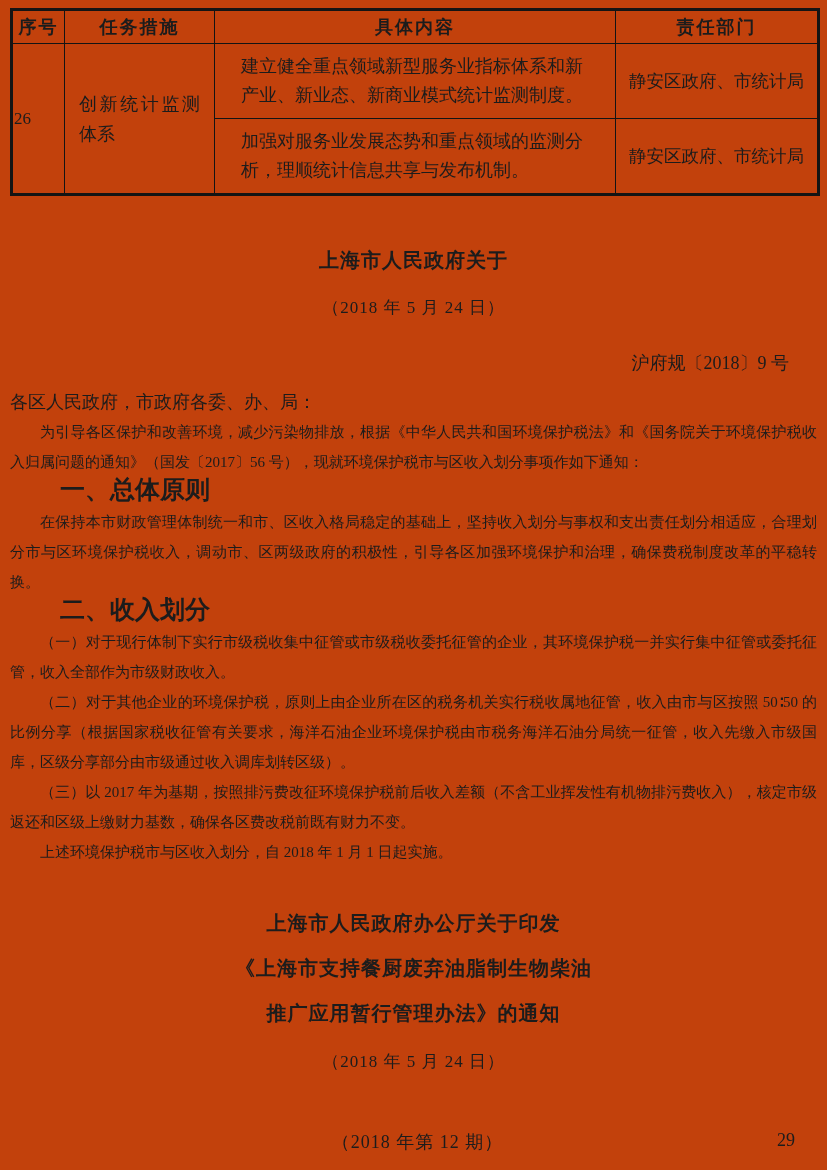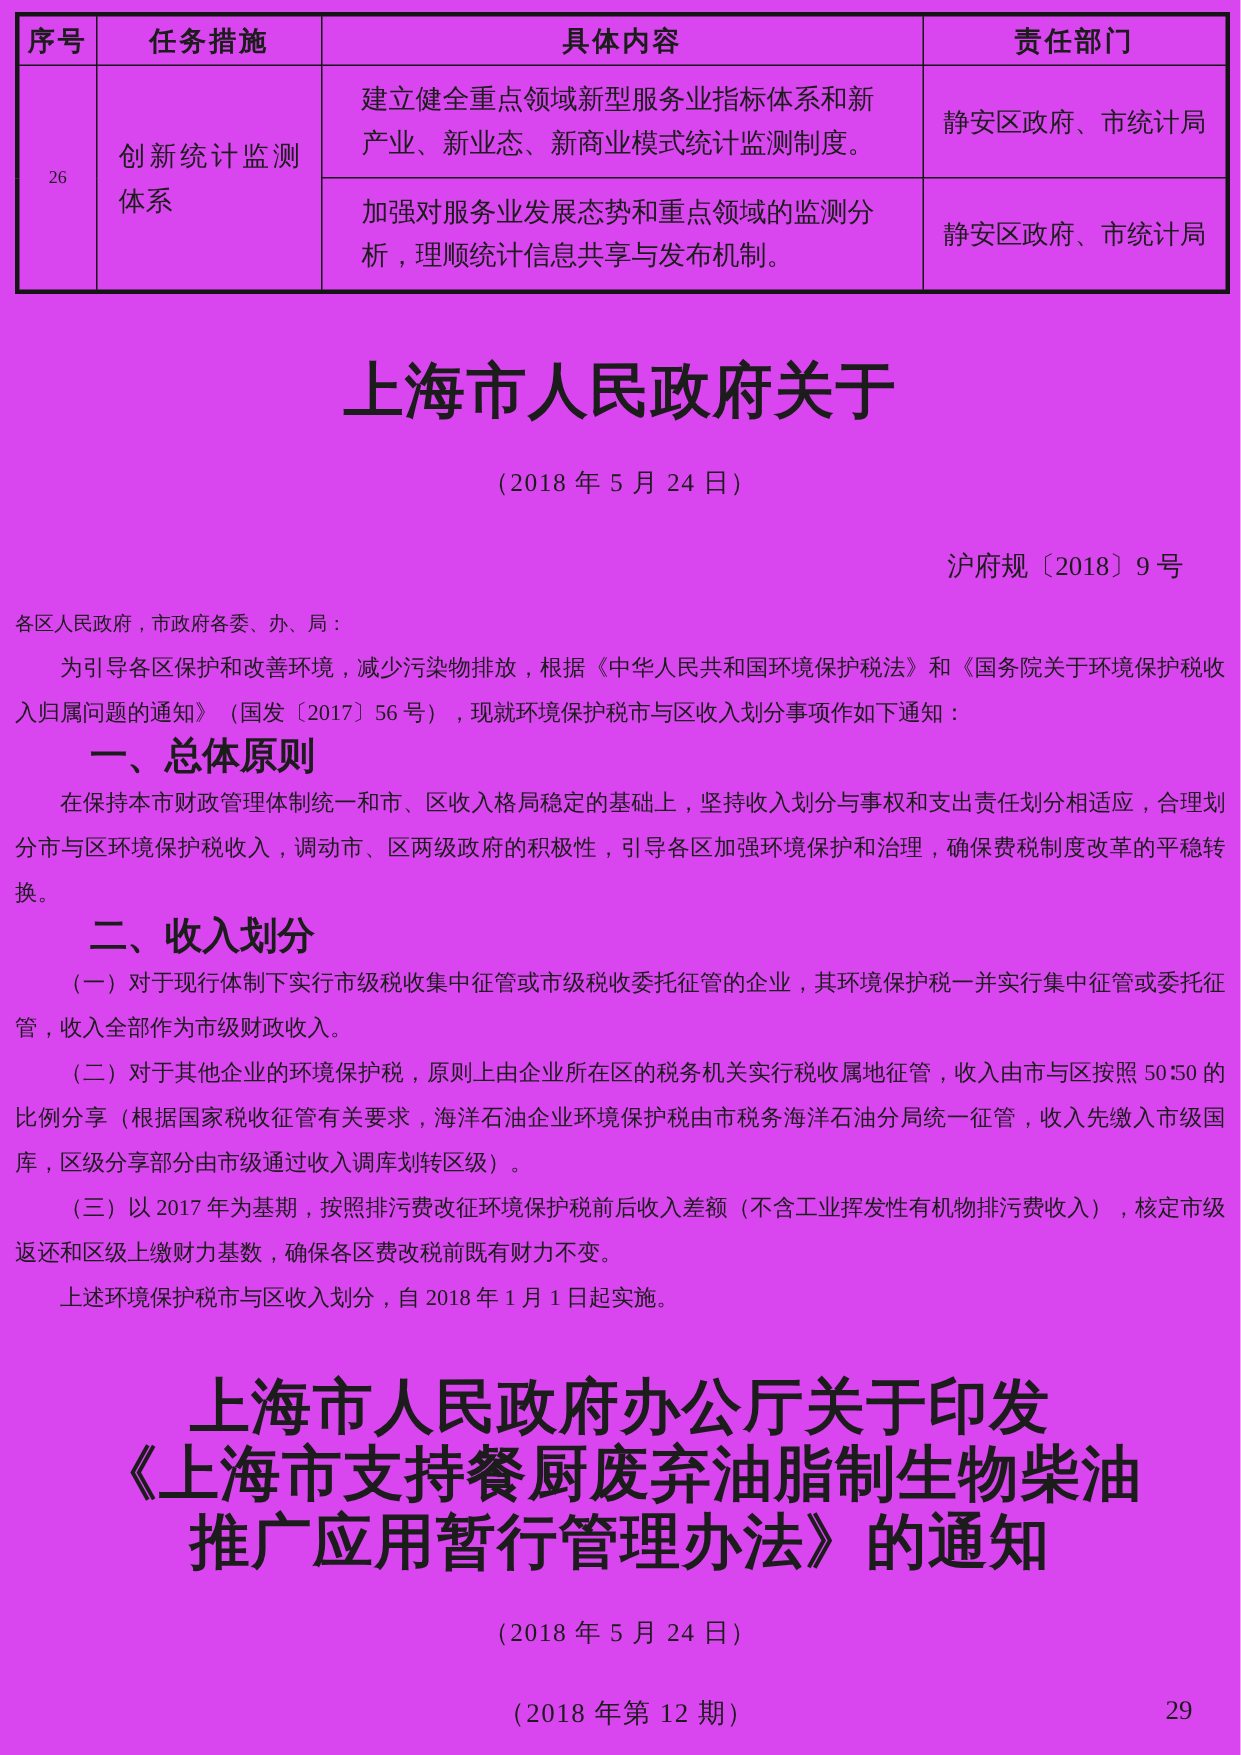--- a/index.html
+++ b/index.html
@@ -7,21 +7,21 @@
     padding: 0;
     background: #ffffff;
     color: #1c1c1c;
     font-family: "Liberation Serif", "DejaVu Serif", serif;
   }
   .page {
     position: relative;
     width: 827px;
     height: 1170px;
     margin: 0 auto;
-    background: #d946ef;
+    background: #c2410c;
     box-sizing: border-box;
     padding: 8px 10px 0 10px;
     overflow: hidden;
   }
 
   
   table.task-table {
     width: 807px;
     border-collapse: collapse;
     border: 3px solid #141414;
@@ -36,22 +36,22 @@
   }
   table.task-table th {
     font-family: "Liberation Sans", "DejaVu Sans", sans-serif;
     font-weight: bold;
     font-size: 18px;
     height: 34px;
     text-align: center;
     letter-spacing: 2px;
   }
   td.cell-index {
-    text-align: center;
-    font-size: 12px;
+    text-align: left;
+    font-size: 17px;
   }
   td.cell-measure {
     padding: 6px 14px;
     text-align: justify;
     line-height: 30px;
   }
   td.cell-content {
     padding: 8px 26px;
     line-height: 29px;
     height: 59px;
@@ -60,40 +60,40 @@
     padding: 6px 10px;
     text-align: center;
     font-size: 17.5px;
     font-family: Liberation Serif, serif;
   }
 
   
   .doc-title {
     text-align: center;
     font-weight: bold;
-    font-size: 40px;
+    font-size: 20px;
     line-height: 45px;
     letter-spacing: 1px;
   }
   .notice-1 .doc-title { margin-top: 42px; }
   .doc-date {
     text-align: center;
     font-size: 17px;
     margin-top: 8px;
     letter-spacing: 1px;
   }
   .doc-number {
     text-align: right;
     font-size: 18px;
     padding-right: 28px;
     margin-top: 32px;
   }
   .notice-body { margin-top: 12px; }
   .salutation {
-    font-size: 13px;
+    font-size: 18px;
     line-height: 30px;
   }
   p.para {
     margin: 0;
     text-indent: 2em;
     font-size: 15px;
     line-height: 30px;
     text-align: justify;
   }
   p.para-heading {

